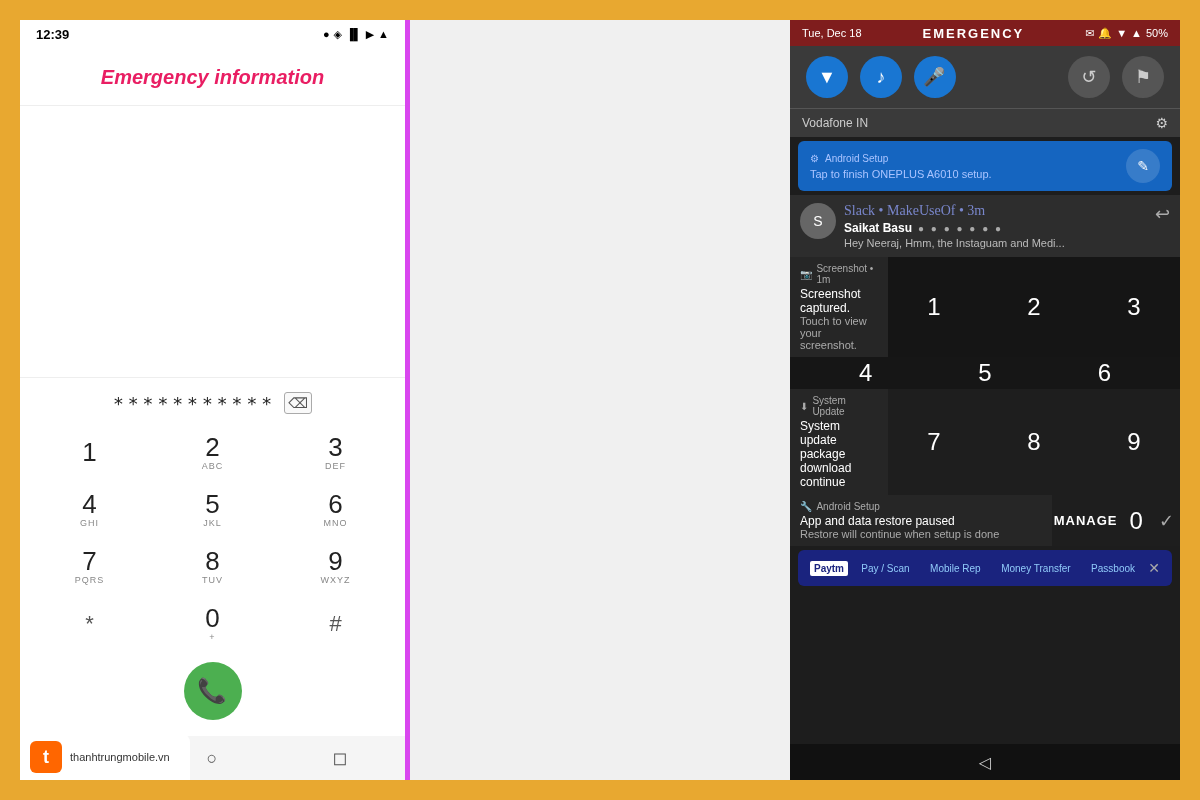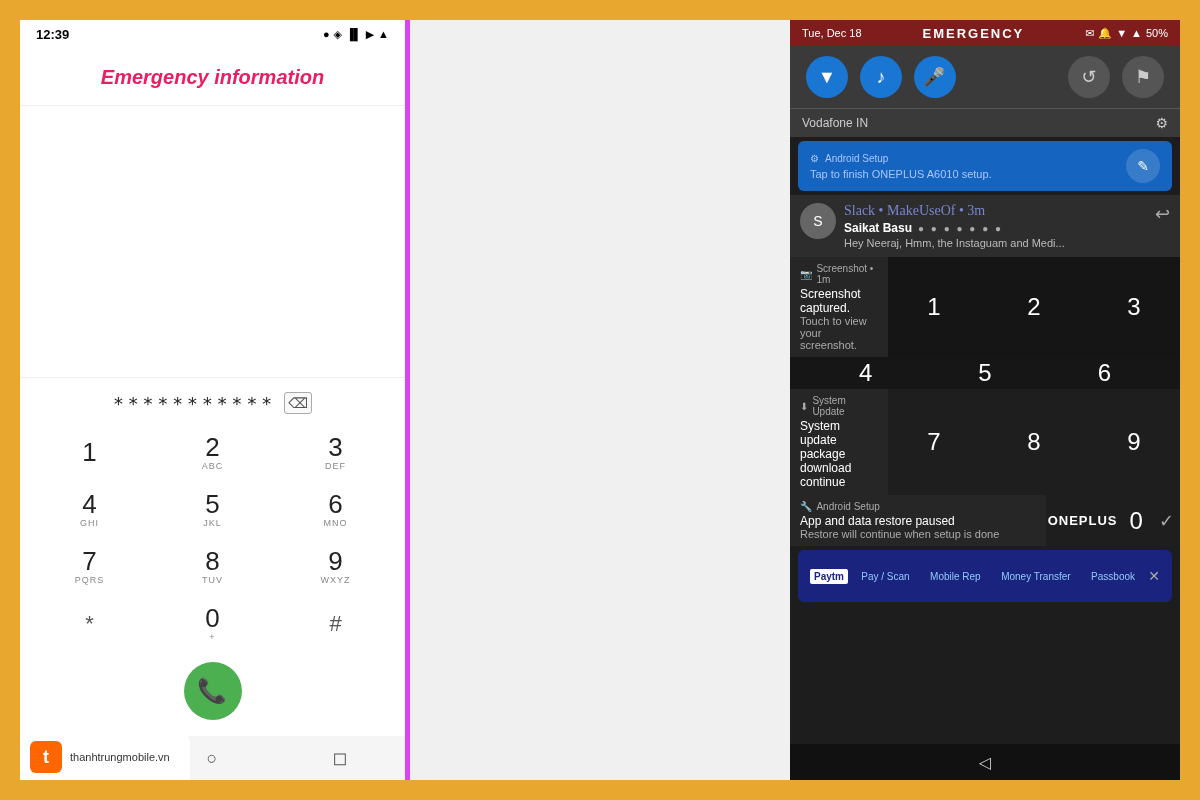--- a/index.html
+++ b/index.html
@@ -325,21 +325,21 @@
       background: #2d2d2d;
       padding: 6px 10px;
       margin: 2px 8px;
       border-radius: 4px;
     }
     .notif-appdata-title { color: white; font-size: 12px; }
     .notif-appdata-sub { color: #aaa; font-size: 11px; }
 
     .paytm-banner {
       background: #1a237e;
-      padding: 18px 12px;
+      padding: 10px 12px;
       margin: 4px 8px;
       border-radius: 6px;
       display: flex;
       align-items: center;
       gap: 8px;
     }
     .paytm-logo {
       background: white;
       color: #1a237e;
       font-size: 10px;
@@ -613,21 +613,21 @@
       <div style="display:flex; background:rgba(30,30,30,0.85);">
         <div class="notif-appdata" style="flex:1; margin:0; border-radius:0; background:rgba(40,40,40,0.85); padding:6px 10px;">
           <div style="display:flex; align-items:center; gap:4px; color:#aaa; font-size:10px; margin-bottom:2px;">
             <span>🔧</span>
             <span>Android Setup</span>
           </div>
           <div class="notif-appdata-title">App and data restore paused</div>
           <div class="notif-appdata-sub">Restore will continue when setup is done</div>
         </div>
         <div style="display:flex; gap:8px; align-items:center; padding:4px 2px;">
-          <div class="delete-label">ONEPLUS</div>
+          <div class="delete-label">MANAGE</div>
           <div style="font-size:24px; color:white; font-weight:300; padding:0 4px;">0</div>
           <div style="font-size:18px; color:#aaa; padding:0 4px;">✓</div>
         </div>
       </div>
 
       <div class="paytm-banner">
         <div class="paytm-logo">Paytm</div>
         <div class="paytm-links">
           <span class="paytm-link">Pay / Scan</span>
           <span class="paytm-link">Mobile Rep</span>

